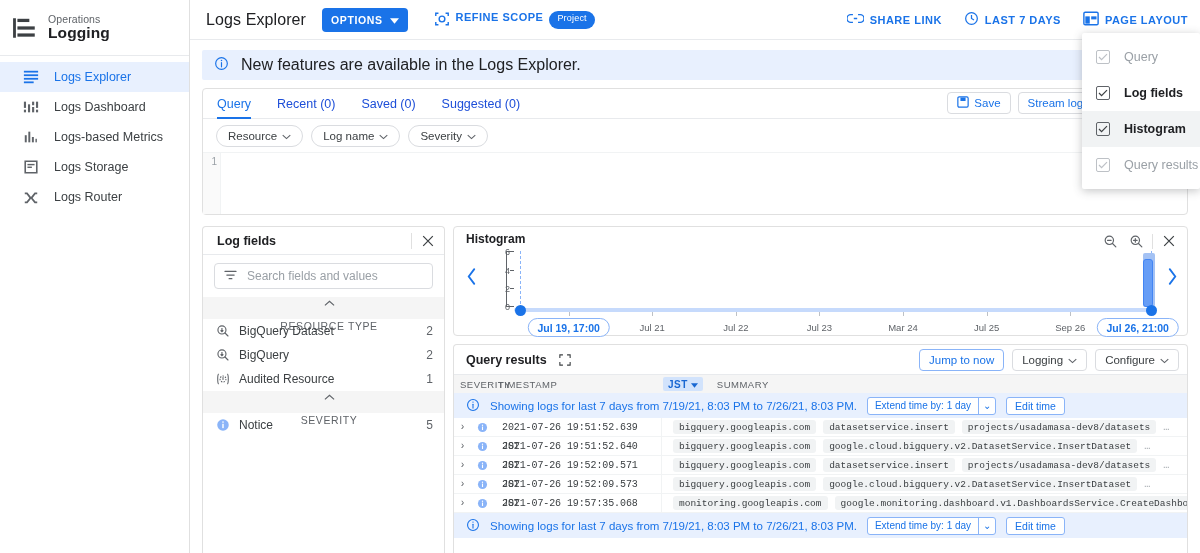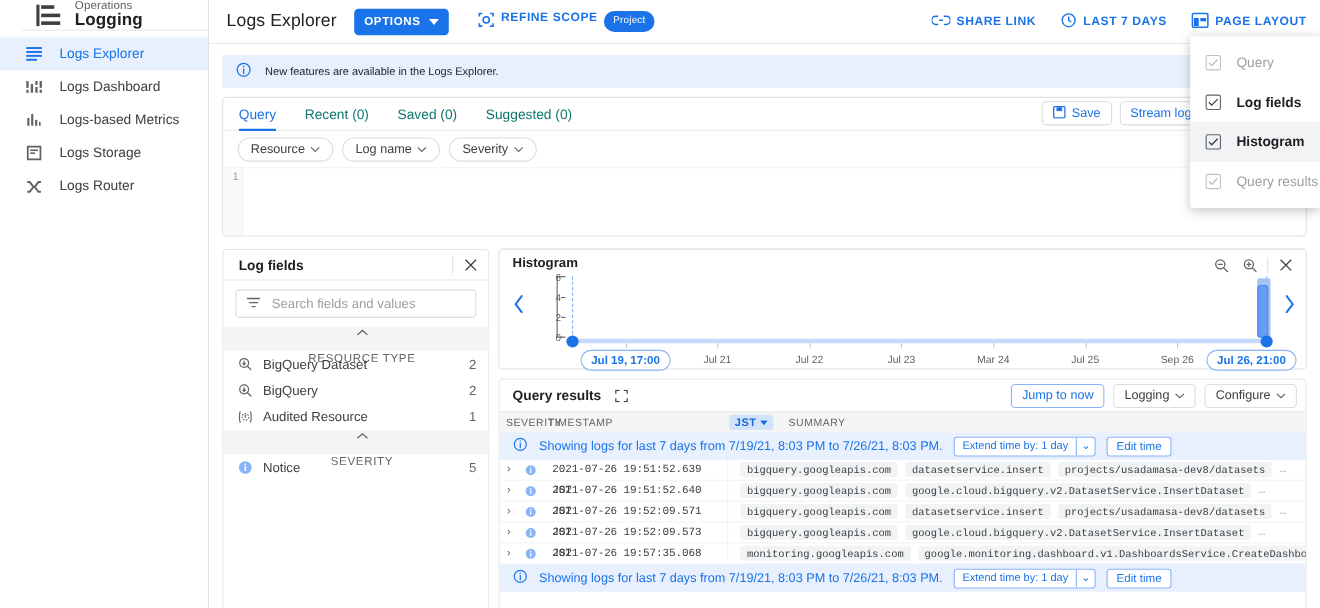--- a/index.html
+++ b/index.html
@@ -7,21 +7,21 @@
   body {
     width:1200px; height:553px; overflow:hidden;
     font-family:"Liberation Sans", sans-serif;
     font-size:13px; color:#3c4043; background:#fff;
     -webkit-font-smoothing:antialiased;
   }
   .app { position:relative; width:1200px; height:553px; display:flex; }
 
   
   .sidebar { width:190px; height:553px; border-right:1px solid #e0e0e0; background:#fff; flex:none; }
-  .brand { height:28px; display:flex; align-items:center; padding:0 14px 0 12px; border-bottom:1px solid #e8eaed;margin-left:20px; }
+  .brand { height:56px; display:flex; align-items:center; padding:0 14px 0 12px; border-bottom:1px solid #e8eaed; }
   .brand-icon { width:26px; height:26px; flex:none; margin-right:10px; }
   .brand-text { line-height:1.05; }
   .brand-sub { font-size:10.5px; color:#5f6368; letter-spacing:.1px; }
   .brand-main { font-size:15.5px; color:#202124; letter-spacing:.1px;font-weight:bold; }
   .navlist { padding-top:6px; }
   .navitem { height:30px; display:flex; align-items:center; padding-left:22px; cursor:pointer; color:#3c4043; font-size:12.5px; }
   .navitem .nicon { width:18px; height:18px; flex:none; margin-right:14px; display:flex; align-items:center; justify-content:center; }
   .navitem.active { background:#e8f0fe; color:#1a73e8; }
   .navitem.active .nicon svg { fill:#1a73e8; }
   .nicon svg { fill:#5f6368; }
@@ -35,27 +35,27 @@
     height:24px; padding:0 9px; font-size:10.5px; font-weight:bold; letter-spacing:.6px;
     display:flex; align-items:center; gap:7px; cursor:pointer; font-family:inherit;
   }
   .refine { display:flex; gap:6px; margin-left:26px; color:#1a73e8; font-size:11px; font-weight:bold; letter-spacing:.5px; cursor:pointer; }
   .chip-project { background:#1a73e8; color:#fff; border-radius:10px; font-size:9px; padding:2.5px 8px; letter-spacing:.2px; font-weight:normal; }
   .spacer { flex:1; }
   .tb-action { display:flex; align-items:center; gap:6px; color:#1a73e8; font-size:11px; font-weight:bold; letter-spacing:.5px; margin-left:22px; cursor:pointer; }
 
   
   .banner { margin:10px 12px 0 12px; height:30px; background:#e8f0fe; display:flex; align-items:center; padding:0 12px; border-radius:2px; }
-  .banner-text { font-size:10px; color:#202124; margin-left:12px; }
+  .banner-text { font-size:16px; color:#202124; margin-left:12px; }
   .banner-dismiss { color:#1a73e8; font-size:12px; cursor:pointer; }
 
   
   .qcard { margin:8px 12px 0 12px; border:1px solid #e0e0e0; border-radius:4px; background:#fff; position:relative; }
   .qtabs { display:flex; align-items:center; height:30px; border-bottom:1px solid #e8eaed; padding-left:14px; position:relative; }
-  .qtab { font-size:12.5px; color:#0f766e; margin-right:26px; cursor:pointer; height:30px; line-height:30px; }
+  .qtab { font-size:12.5px; color:#1d4ed8; margin-right:26px; cursor:pointer; height:30px; line-height:30px; }
   .qtab.active { color:#1a73e8; box-shadow:inset 0 -2px 0 #1a73e8; }
   .qtab-actions { position:absolute; right:8px; top:3px; display:flex; align-items:center; gap:7px; }
   .pill-btn { border:1px solid #dadce0; border-radius:4px; background:#fff; height:22px; padding:0 9px; font-size:11.5px; color:#1a73e8; display:flex; align-items:center; gap:5px; cursor:pointer; font-family:inherit; white-space:nowrap; }
   .run-btn { background:#1a73e8; border-color:#1a73e8; color:#fff; }
   .qfilters { height:33px; display:flex; align-items:center; gap:8px; padding-left:13px; }
   .fchip { border:1px solid #dadce0; border-radius:12px; height:22px; padding:0 11px; font-size:11.5px; color:#3c4043; display:flex; align-items:center; gap:5px; background:#fff; cursor:pointer;justify-content:space-between; }
   .qeditor { display:flex; height:62px; border-top:1px solid #f1f3f4; }
   .gutter { width:18px; background:#fafafa; font-size:10px; color:#9aa0a6; text-align:right; padding:3px 3px 0 0; border-right:1px solid #f1f3f4; }
   .qinput { flex:1; }
 

